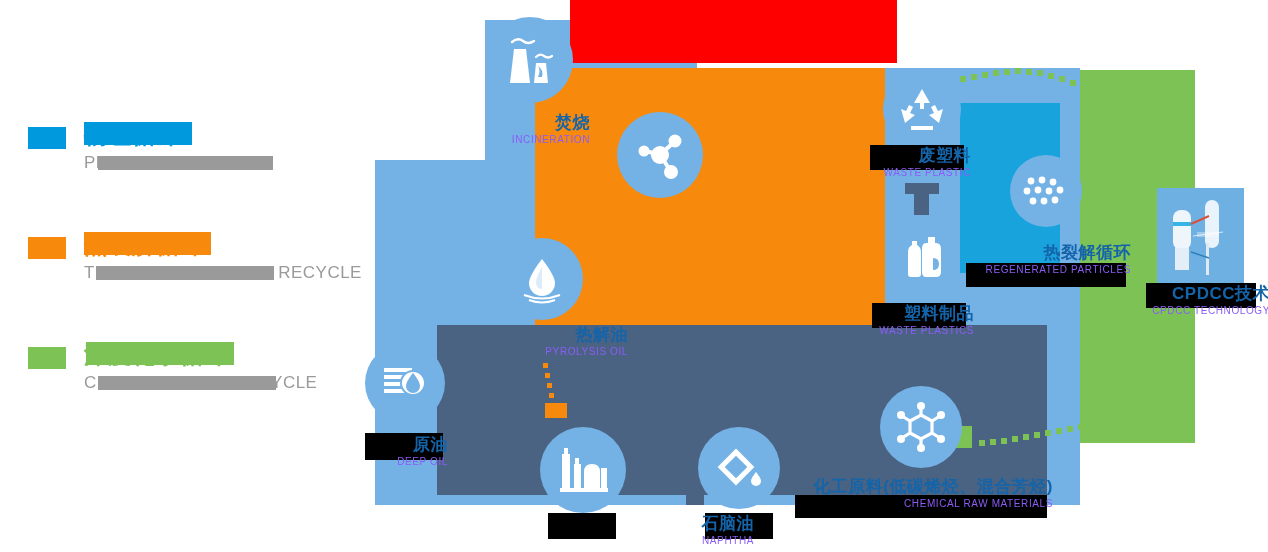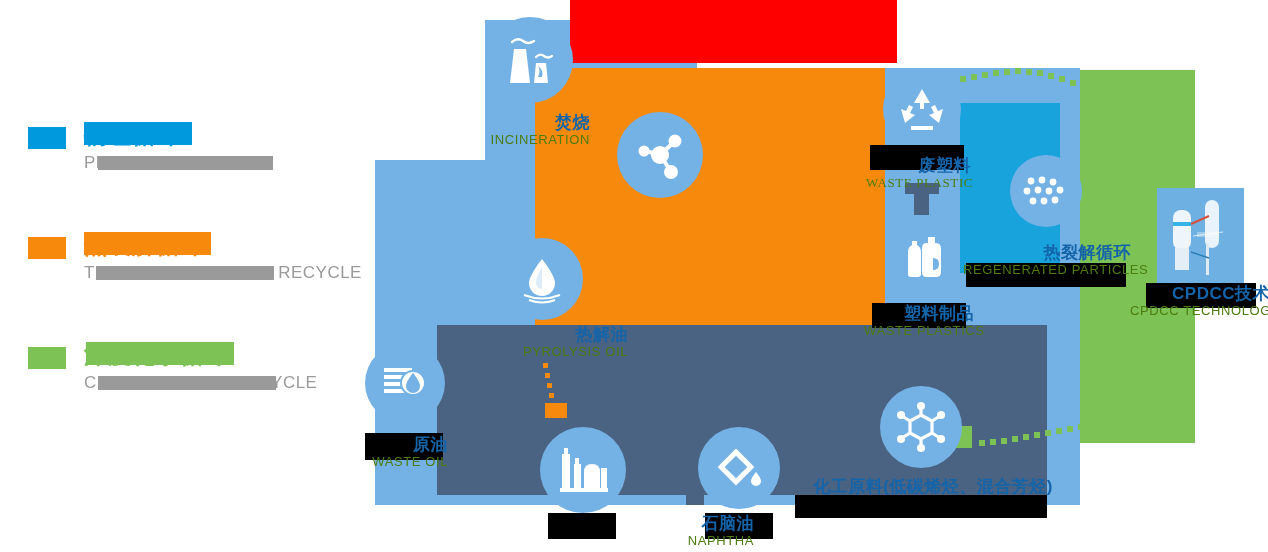--- a/index.html
+++ b/index.html
@@ -29,21 +29,21 @@
   .red-banner{background:#fe0000;}
 
   
   .chip{position:absolute;border-radius:50%;background:#74b2e6;
         display:flex;align-items:center;justify-content:center;}
   .chip svg{display:block;}
 
   
   .lab{position:absolute;text-align:right;white-space:nowrap;}
   .lab .cn{font-size:17px;font-weight:bold;color:#1464aa;line-height:19px;letter-spacing:.5px;}
-  .lab .en{font-size:13px;color:#4d7c0f;line-height:15px;letter-spacing:.6px;}
+  .lab .en{font-size:10px;color:#8b5cf6;line-height:15px;letter-spacing:.6px;}
   .blackbar{position:absolute;background:#000;z-index:2;}
   .lab.z{z-index:4;}
 
   
   .dots{position:absolute;}
 </style>
 </head>
 <body>
 
 <div class="canvas">
@@ -284,38 +284,39 @@
 
 
   <div class="lab" style="left:513px;top:325px;width:115px;">
     <div class="cn">热解油</div>
     <div class="en">PYROLYSIS OIL</div>
   </div>
 
   <div class="blackbar" style="left:365px;top:433px;width:78px;height:27px;"></div>
   <div class="lab z" style="left:360px;top:435px;width:88px;">
     <div class="cn">原油</div>
-    <div class="en">WASTE OIL</div>
+    <div class="en">DEEP OIL</div>
   </div>
 
   <div class="blackbar" style="left:548px;top:513px;width:68px;height:26px;"></div>
 
   <div class="blackbar" style="left:705px;top:513px;width:68px;height:26px;"></div>
   <div class="lab z" style="left:646px;top:514px;width:108px;">
     <div class="cn">石脑油</div>
     <div class="en">NAPHTHA</div>
   </div>
 
   <div class="blackbar" style="left:795px;top:495px;width:252px;height:23px;"></div>
   <div class="lab z" style="left:793px;top:477px;width:260px;">
     <div class="cn">化工原料(低碳烯烃、混合芳烃)</div>
+    <div class="en">CHEMICAL RAW MATERIALS</div>
   </div>
 
   <div class="blackbar" style="left:870px;top:145px;width:94px;height:25px;"></div>
-  <div class="lab z" style="left:866px;top:156px;width:105px;font-family:Liberation Serif, serif;">
+  <div class="lab z" style="left:866px;top:146px;width:105px;">
     <div class="cn">废塑料</div>
     <div class="en">WASTE PLASTIC</div>
   </div>
 
   <div class="blackbar" style="left:872px;top:303px;width:94px;height:25px;"></div>
   <div class="lab z" style="left:864px;top:304px;width:110px;">
     <div class="cn">塑料制品</div>
     <div class="en">WASTE PLASTICS</div>
   </div>
 

